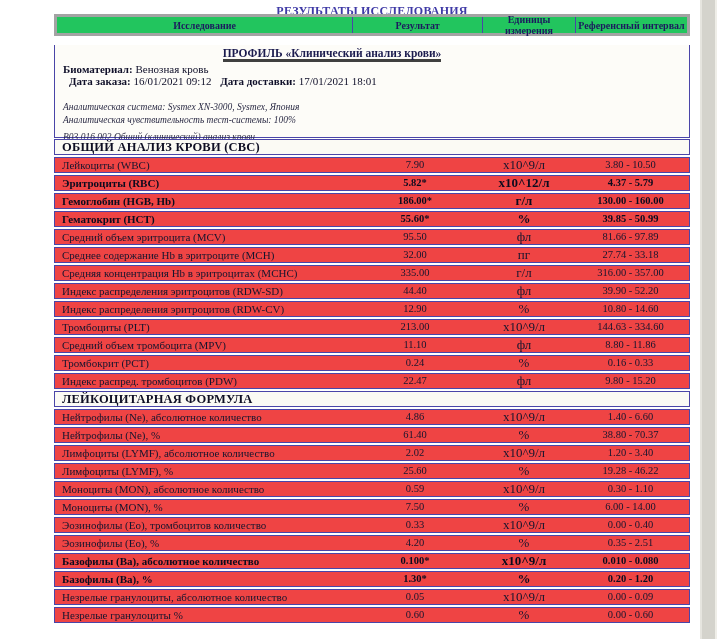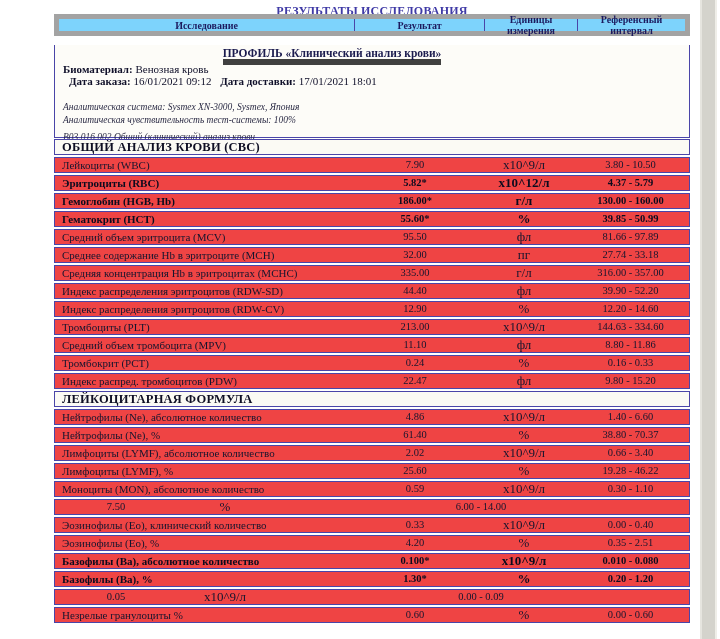--- a/index.html
+++ b/index.html
@@ -20,21 +20,21 @@
     font-size:12px;font-weight:bold;color:#3f3aa6;
     border-bottom:1px solid #ec4899;letter-spacing:.2px;
     padding:0 2px 0 2px;
   }
 
   .tbl{position:absolute;left:54px;top:14px;width:636px;}
 
   
   .thead{
     display:flex;box-sizing:border-box;width:636px;height:22px;
-    border:5px solid #a3a3a3;background:#7dd3fc;
+    border:3px solid #a3a3a3;background:#22c55e;
   }
   .th{
     box-sizing:border-box;display:flex;align-items:center;justify-content:center;
     font-size:10px;font-weight:bold;color:#1c1a5e;text-align:center;line-height:11px;
     border-right:1px solid #4a45a8;padding:1px 2px;
   }
   .th:last-child{border-right:none;}
   .th.c1{width:296px;}
   .th.c2{width:130px;text-align:center;}
   .th.c3{width:93px;}
@@ -43,21 +43,21 @@
   
   .infobox{
     position:absolute;left:0;top:31px;width:636px;height:93px;
     box-sizing:border-box;border:1px solid #4a45a8;border-top:none;
     background:#fdfcf8;
   }
   .profile-line{
     text-align:center;padding-right:80px;margin-top:2px;
     font-size:11.5px;font-weight:bold;color:#1b1b4e;
   }
-  .profile-line span{border-bottom:6px solid #404040;}
+  .profile-line span{border-bottom:3px solid #404040;}
   .bio-line{
     display:flex;justify-content:space-between;align-items:baseline;
     padding:4px 3px 0 8px;font-size:11px;color:#10102a;flex-direction:column;
   }
   .bio-line b{font-weight:bold;}
   .bio-right b{margin-left:6px;}
   .italic-block{margin:14px 0 0 8px;font-size:9.5px;font-style:italic;color:#2a2a44;line-height:13px;}
   .code-line{margin:5px 0 0 8px;font-size:9.5px;font-style:italic;color:#2a2a44;}
 
   
@@ -175,21 +175,21 @@
         <div class="row">
           <div class="cell name">Индекс распределения эритроцитов (RDW-SD)</div>
           <div class="cell result">44.40</div>
           <div class="cell units">фл</div>
           <div class="cell ref">39.90 - 52.20</div>
         </div>
         <div class="row">
           <div class="cell name">Индекс распределения эритроцитов (RDW-CV)</div>
           <div class="cell result">12.90</div>
           <div class="cell units">%</div>
-          <div class="cell ref">12.20 - 14.60</div>
+          <div class="cell ref">10.80 - 14.60</div>
         </div>
         <div class="row">
           <div class="cell name">Тромбоциты (PLT)</div>
           <div class="cell result">213.00</div>
           <div class="cell units">x10^9/л</div>
           <div class="cell ref">144.63 - 334.60</div>
         </div>
         <div class="row">
           <div class="cell name">Средний объем тромбоцита (MPV)</div>
           <div class="cell result">11.10</div>
@@ -218,41 +218,42 @@
         <div class="row">
           <div class="cell name">Нейтрофилы (Ne), %</div>
           <div class="cell result">61.40</div>
           <div class="cell units">%</div>
           <div class="cell ref">38.80 - 70.37</div>
         </div>
         <div class="row">
           <div class="cell name">Лимфоциты (LYMF), абсолютное количество</div>
           <div class="cell result">2.02</div>
           <div class="cell units">x10^9/л</div>
-          <div class="cell ref">0.66 - 3.40</div>
+          <div class="cell ref">1.20 - 3.40</div>
         </div>
         <div class="row">
           <div class="cell name">Лимфоциты (LYMF), %</div>
           <div class="cell result">25.60</div>
           <div class="cell units">%</div>
           <div class="cell ref">19.28 - 46.22</div>
         </div>
         <div class="row">
           <div class="cell name">Моноциты (MON), абсолютное количество</div>
           <div class="cell result">0.59</div>
           <div class="cell units">x10^9/л</div>
           <div class="cell ref">0.30 - 1.10</div>
         </div>
         <div class="row">
+          <div class="cell name">Моноциты (MON), %</div>
           <div class="cell result">7.50</div>
           <div class="cell units">%</div>
           <div class="cell ref">6.00 - 14.00</div>
         </div>
         <div class="row">
-          <div class="cell name">Эозинофилы (Eo), клинический количество</div>
+          <div class="cell name">Эозинофилы (Eo), тромбоцитов количество</div>
           <div class="cell result">0.33</div>
           <div class="cell units">x10^9/л</div>
           <div class="cell ref">0.00 - 0.40</div>
         </div>
         <div class="row">
           <div class="cell name">Эозинофилы (Eo), %</div>
           <div class="cell result">4.20</div>
           <div class="cell units">%</div>
           <div class="cell ref">0.35 - 2.51</div>
         </div>
@@ -262,20 +263,21 @@
           <div class="cell units">x10^9/л</div>
           <div class="cell ref">0.010 - 0.080</div>
         </div>
         <div class="row bold">
           <div class="cell name">Базофилы (Ba), %</div>
           <div class="cell result">1.30*</div>
           <div class="cell units">%</div>
           <div class="cell ref">0.20 - 1.20</div>
         </div>
         <div class="row">
+          <div class="cell name">Незрелые гранулоциты, абсолютное количество</div>
           <div class="cell result">0.05</div>
           <div class="cell units">x10^9/л</div>
           <div class="cell ref">0.00 - 0.09</div>
         </div>
         <div class="row">
           <div class="cell name">Незрелые гранулоциты %</div>
           <div class="cell result">0.60</div>
           <div class="cell units">%</div>
           <div class="cell ref">0.00 - 0.60</div>
         </div>

